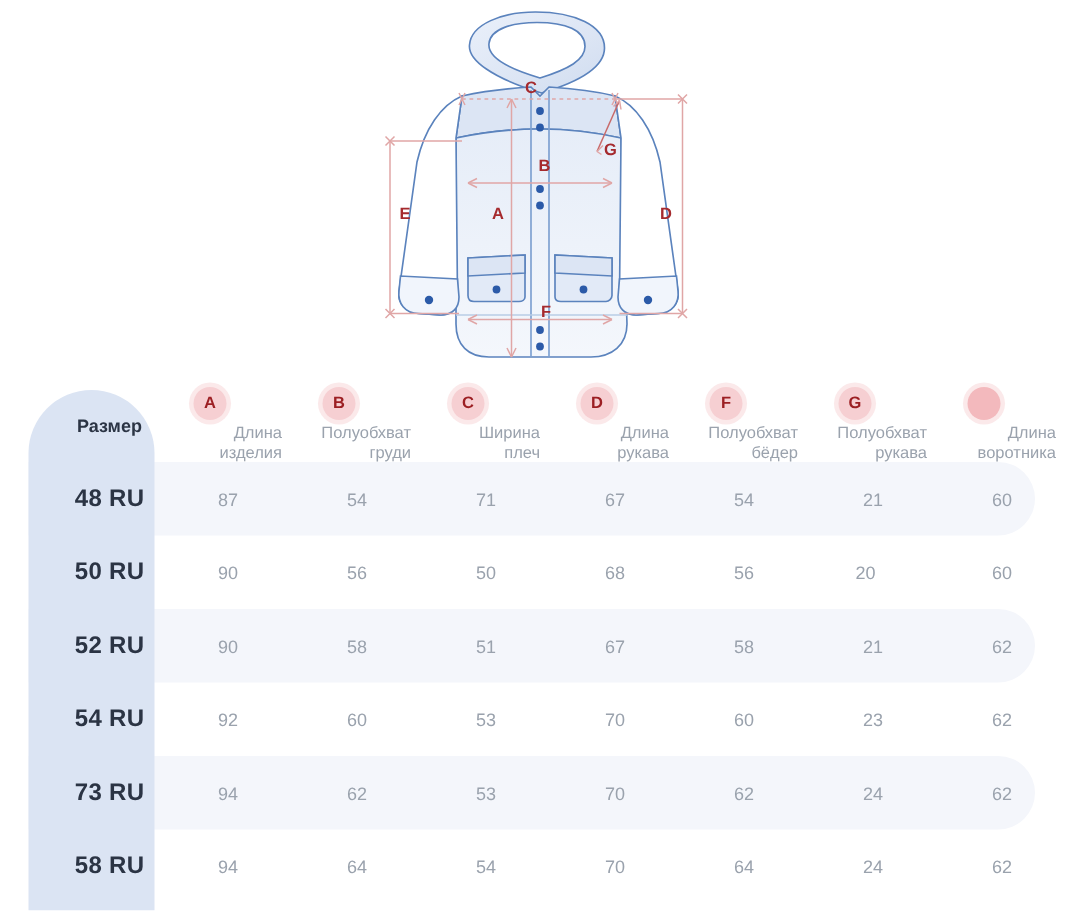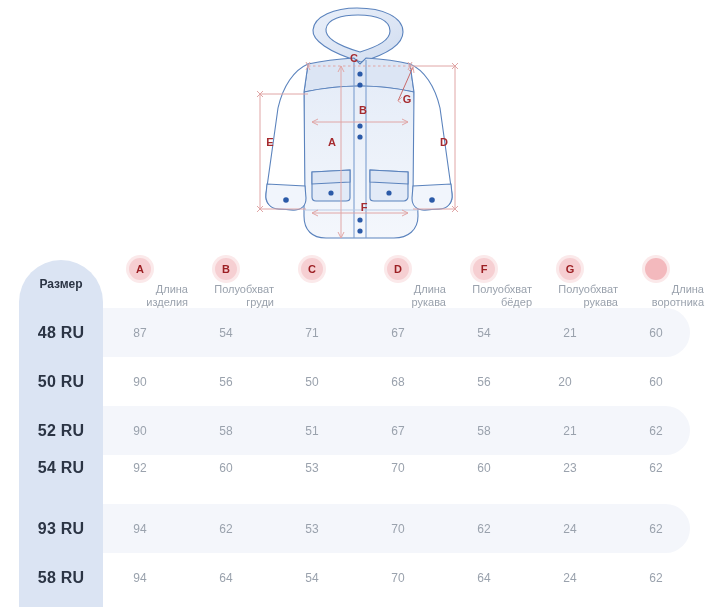--- a/index.html
+++ b/index.html
@@ -69,20 +69,21 @@
   #header-row {
     top: 0;
     height: 60px;
     align-items: flex-start;
   }
 
   .cell {
     position: absolute;
     text-align: left;
     transform: translateX(-50%);
+    margin-left: 12px;
   }
 
   .size-label {
     font-size: 16px;
     font-weight: bold;
     color: #2b3444;
     letter-spacing: .2px;
     white-space: nowrap;
   }
   .value {
@@ -291,20 +292,24 @@
             <span>Полуобхват</span>
             <span class="l2">груди</span>
           </div>
         </div>
 
         <div class="hcell" style="left:312px">
           <div class="badge-wrap">
             <div class="badge-glow"></div>
             <div class="badge">C</div>
           </div>
+          <div class="hcaption">
+            <span>Ширина</span>
+            <span class="l2">плеч</span>
+          </div>
         </div>
 
         <div class="hcell" style="left:398px">
           <div class="badge-wrap">
             <div class="badge-glow"></div>
             <div class="badge">D</div>
           </div>
           <div class="hcaption">
             <span>Длина</span>
             <span class="l2">рукава</span>
@@ -371,33 +376,33 @@
         <div class="cell size-label" style="left:61px">52 RU</div>
         <div class="cell value" style="left:140px">90</div>
         <div class="cell value" style="left:226px">58</div>
         <div class="cell value" style="left:312px">51</div>
         <div class="cell value" style="left:398px">67</div>
         <div class="cell value" style="left:484px">58</div>
         <div class="cell value" style="left:570px">21</div>
         <div class="cell value" style="left:656px">62</div>
       </div>
 
-      <div class="row" style="top:195px">
+      <div class="row" style="top:207px">
         <div class="cell size-label" style="left:61px">54 RU</div>
         <div class="cell value" style="left:140px">92</div>
         <div class="cell value" style="left:226px">60</div>
         <div class="cell value" style="left:312px">53</div>
         <div class="cell value" style="left:398px">70</div>
         <div class="cell value" style="left:484px">60</div>
         <div class="cell value" style="left:570px">23</div>
         <div class="cell value" style="left:656px">62</div>
       </div>
 
       <div class="row" style="top:256px">
-        <div class="cell size-label" style="left:61px">93 RU</div>
+        <div class="cell size-label" style="left:61px">73 RU</div>
         <div class="cell value" style="left:140px">94</div>
         <div class="cell value" style="left:226px">62</div>
         <div class="cell value" style="left:312px">53</div>
         <div class="cell value" style="left:398px">70</div>
         <div class="cell value" style="left:484px">62</div>
         <div class="cell value" style="left:570px">24</div>
         <div class="cell value" style="left:656px">62</div>
       </div>
 
       <div class="row" style="top:305px">

